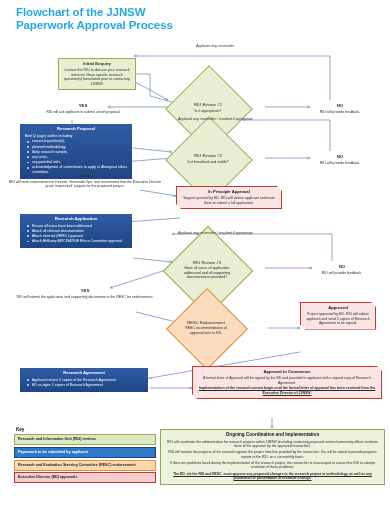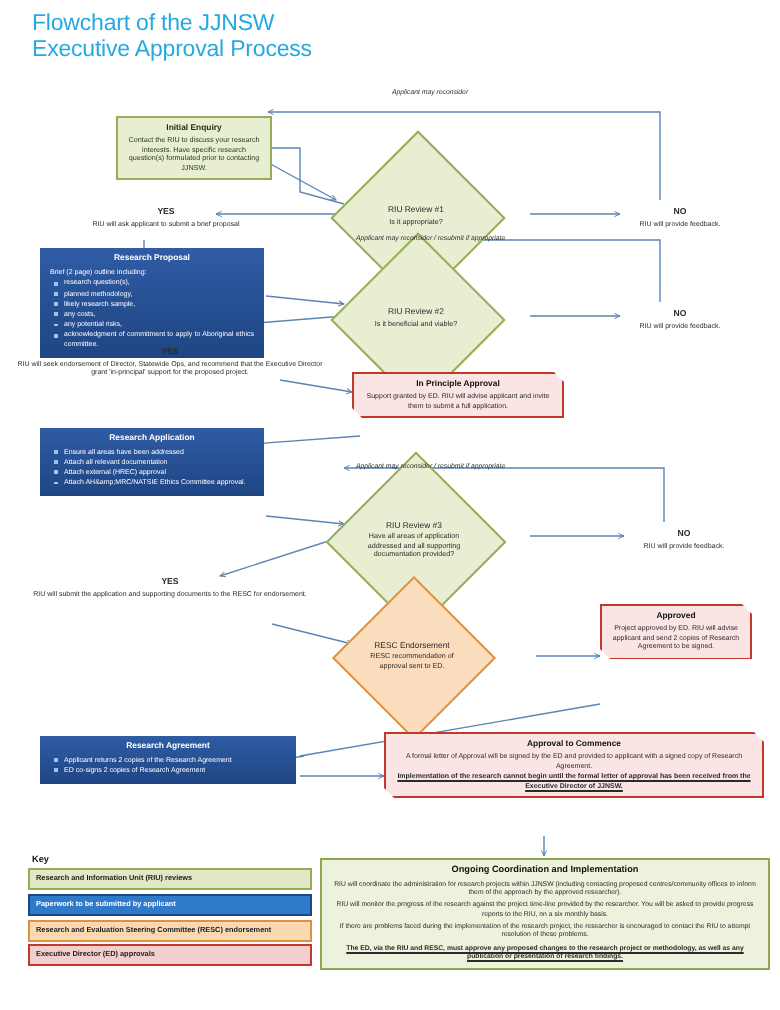--- a/index.html
+++ b/index.html
@@ -8,21 +8,21 @@
     background:#ffffff;
     font-family:"Liberation Sans", sans-serif;
     overflow:hidden;
     position:relative;
   }
   #canvas{position:relative;width:390px;height:505px;}
 
   
   .title{
     position:absolute;left:16px;top:6px;
-    color:#26a9e0;font-weight:normal;font-size:11.5px;line-height:13px;
+    color:#26a9e0;font-weight:bold;font-size:11.5px;line-height:13px;
     letter-spacing:-0.1px;
   }
 
   
   #wires{position:absolute;left:0;top:0;width:390px;height:505px;}
 
   
   .node{position:absolute;box-sizing:border-box;}
   .node .hd{font-weight:bold;display:block;}
 
@@ -105,21 +105,21 @@
   .ongoing p{margin:0 0 1.6px 0;}
   .ongoing .ul{text-decoration:underline;font-weight:bold;display:block;margin-top:2px;}
 </style>
 </head>
 <body>
 
 <div id="canvas">
 
   <div class="title">
     <div>Flowchart of the JJNSW</div>
-    <div>Executive Approval Process</div>
+    <div>Paperwork Approval Process</div>
   </div>
 
   <svg id="wires" viewBox="0 0 390 505">
     <defs>
       <marker id="ar" markerWidth="5" markerHeight="5" refX="4" refY="2.5" orient="auto">
         <path d="M0,0.6 L4,2.5 L0,4.4" fill="none" stroke="#5b85b5" stroke-width="0.7"></path>
       </marker>
     </defs>
     <g stroke="#5b85b5" stroke-width="0.7" fill="none" marker-end="url(#ar)">
 

